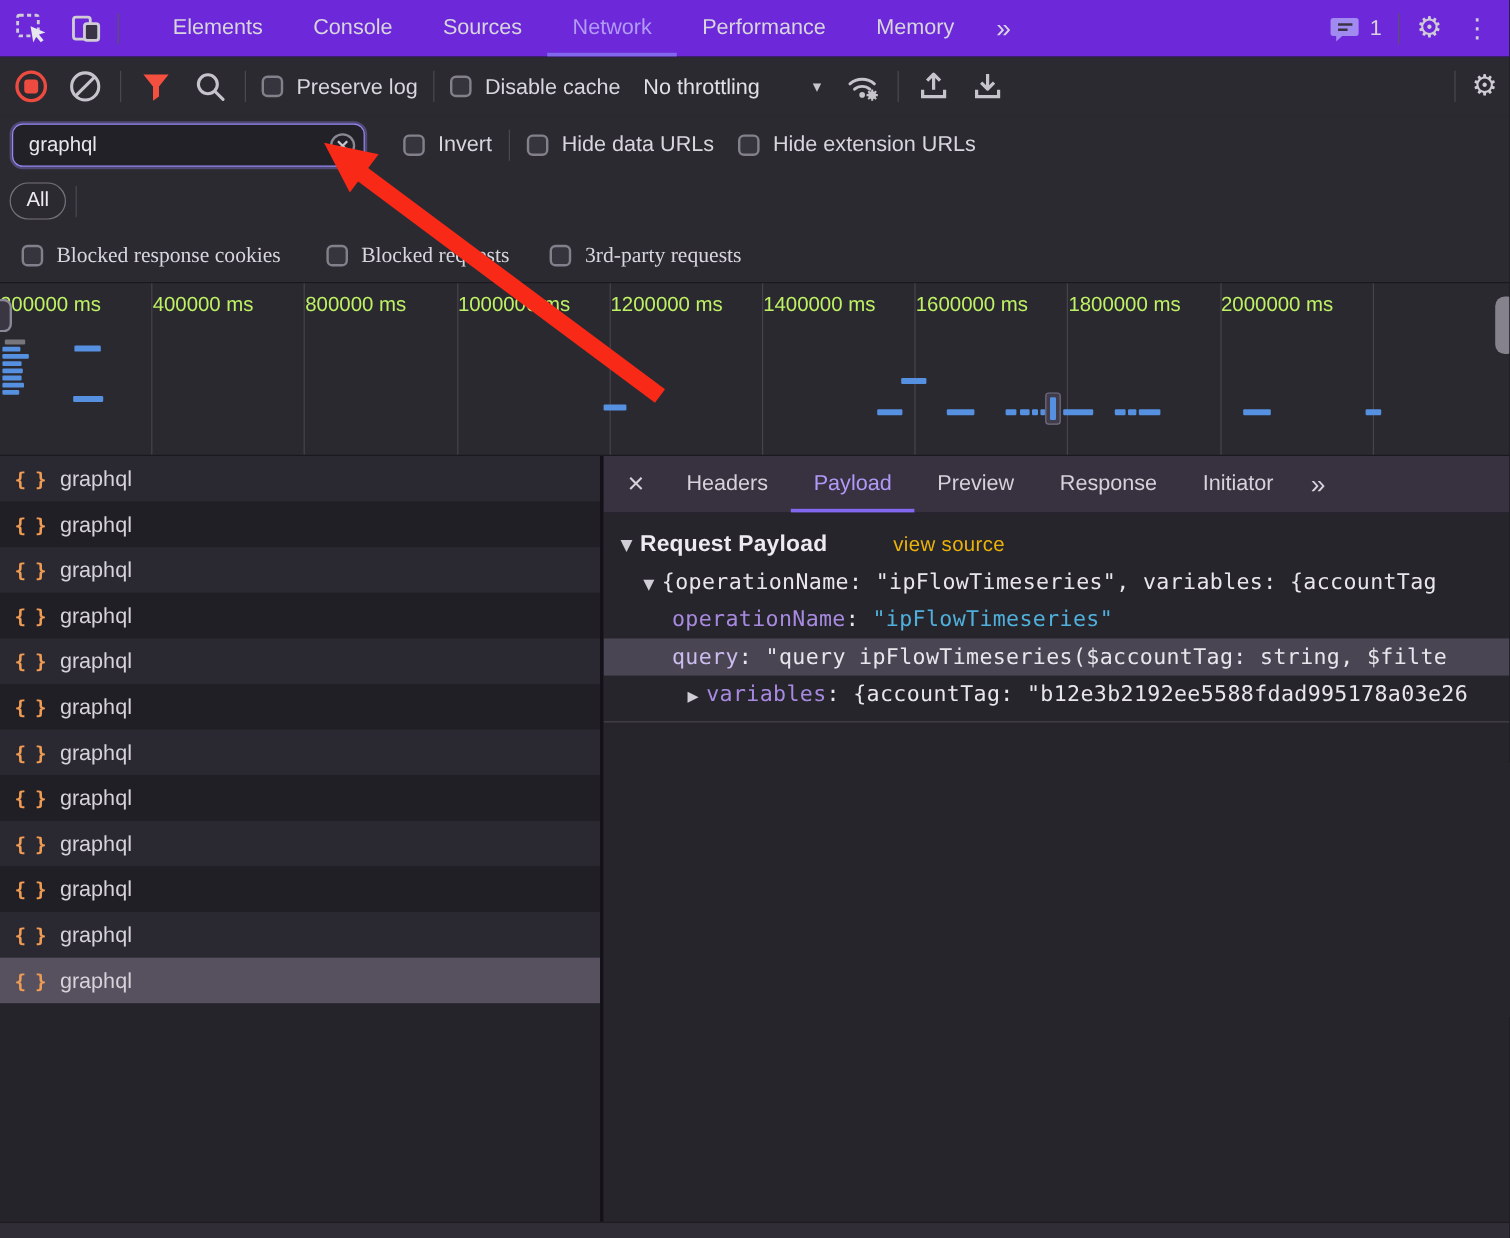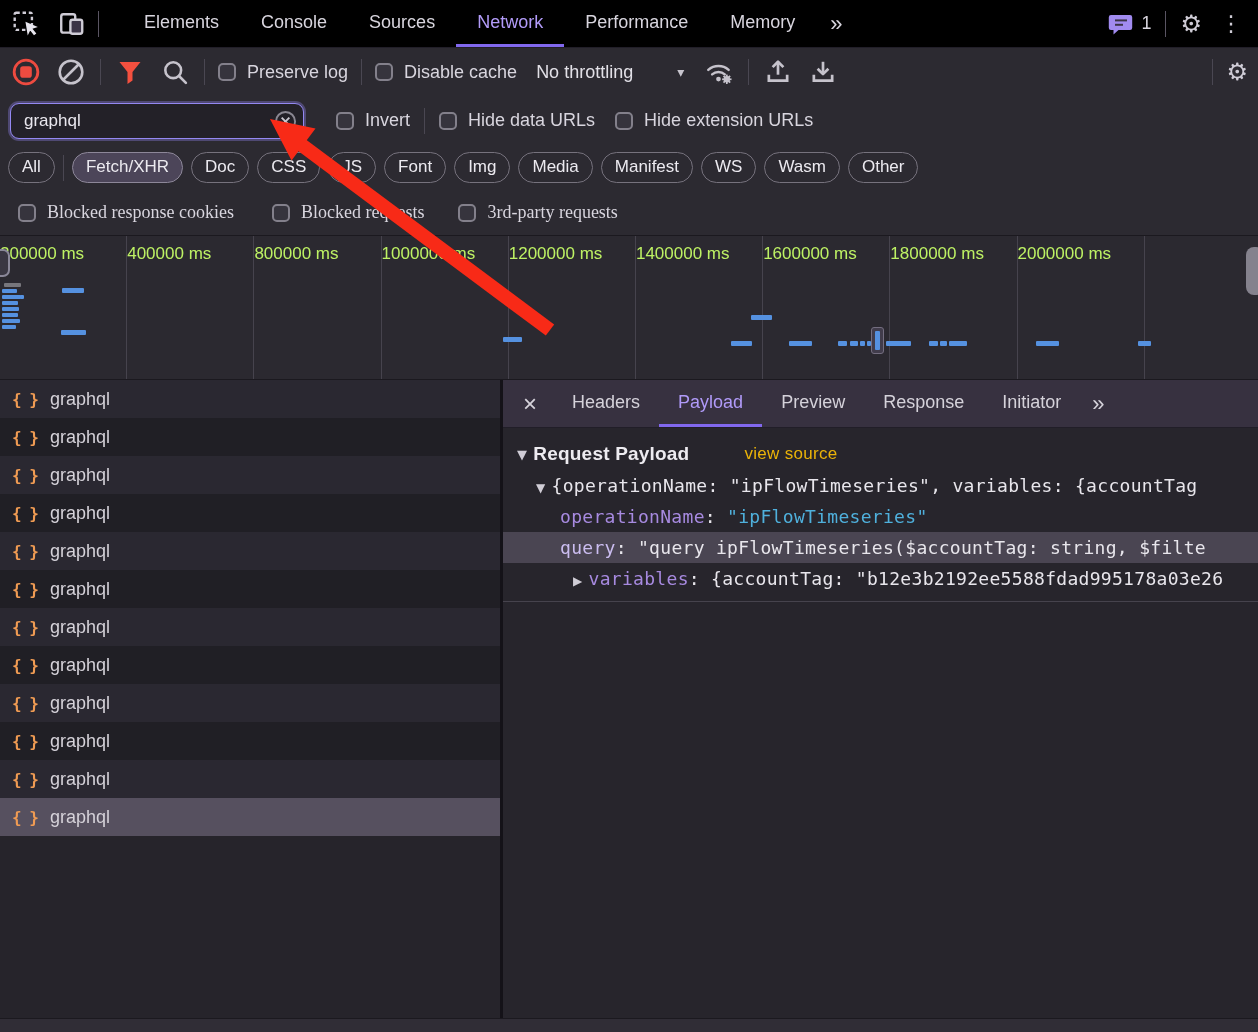--- a/index.html
+++ b/index.html
@@ -1,21 +1,21 @@
 <!DOCTYPE html>
 <html><head>
 <meta charset="utf-8">
 <style>
   * { margin:0; padding:0; box-sizing:border-box; }
   body { background:#141318; font-family:"Liberation Sans", sans-serif; }
   .canvas { position:relative; width:1258px; height:1032px; background:#26242b; overflow:hidden;
             color:#d8d5de; font-size:18px; }
 
   
-  .tabbar { display:flex; align-items:stretch; height:48px; background:#000000; border-bottom:1px solid #211e28; }
+  .tabbar { display:flex; align-items:stretch; height:48px; background:#6d28d9; border-bottom:1px solid #211e28; }
   .tb-icons { display:flex; align-items:center; padding:0 10px; gap:14px; }
   .vdiv { width:1px; height:26px; background:#5a5563; align-self:center; }
   .vdiv.dark { background:#4a4752; }
   .tabs { display:flex; align-items:stretch; margin-left:24px; }
   .tab { display:flex; align-items:center; padding:0 21px; color:#d8d5de; cursor:default; border-bottom:3px solid transparent; }
   .tab.selected { color:#b29bf8; border-bottom-color:#8168ee; }
   .tab-more { display:flex; align-items:center; padding:0 14px; font-size:22px; color:#d8d5de; }
   .tb-right { margin-left:auto; display:flex; align-items:center; gap:14px; padding-right:12px; }
   .msg-badge { display:flex; align-items:center; gap:7px; color:#d8d5de; }
   .glyph-gear { font-size:24px; color:#cfccd6; line-height:1; }
@@ -259,33 +259,20 @@
     </div>
     <div class="cb-row" style="margin-left:6px">
       <span class="cb"></span>
       <span>Hide extension URLs</span>
     </div>
   </div>
 
   <div class="chiprow">
     <span class="chip">All</span>
     <span class="vdiv dark"></span>
-    <div class="chiplist">
-        <span class="chip selected">Fetch/XHR</span>
-        <span class="chip">Doc</span>
-        <span class="chip">CSS</span>
-        <span class="chip">JS</span>
-        <span class="chip">Font</span>
-        <span class="chip">Img</span>
-        <span class="chip">Media</span>
-        <span class="chip">Manifest</span>
-        <span class="chip">WS</span>
-        <span class="chip">Wasm</span>
-        <span class="chip">Other</span>
-      </div>
   </div>
 
   <div class="blockedrow">
       <div class="cb-row">
       <span class="cb"></span>
       <span>Blocked response cookies</span>
     </div>
       <div class="cb-row">
       <span class="cb"></span>
       <span>Blocked requests</span>

